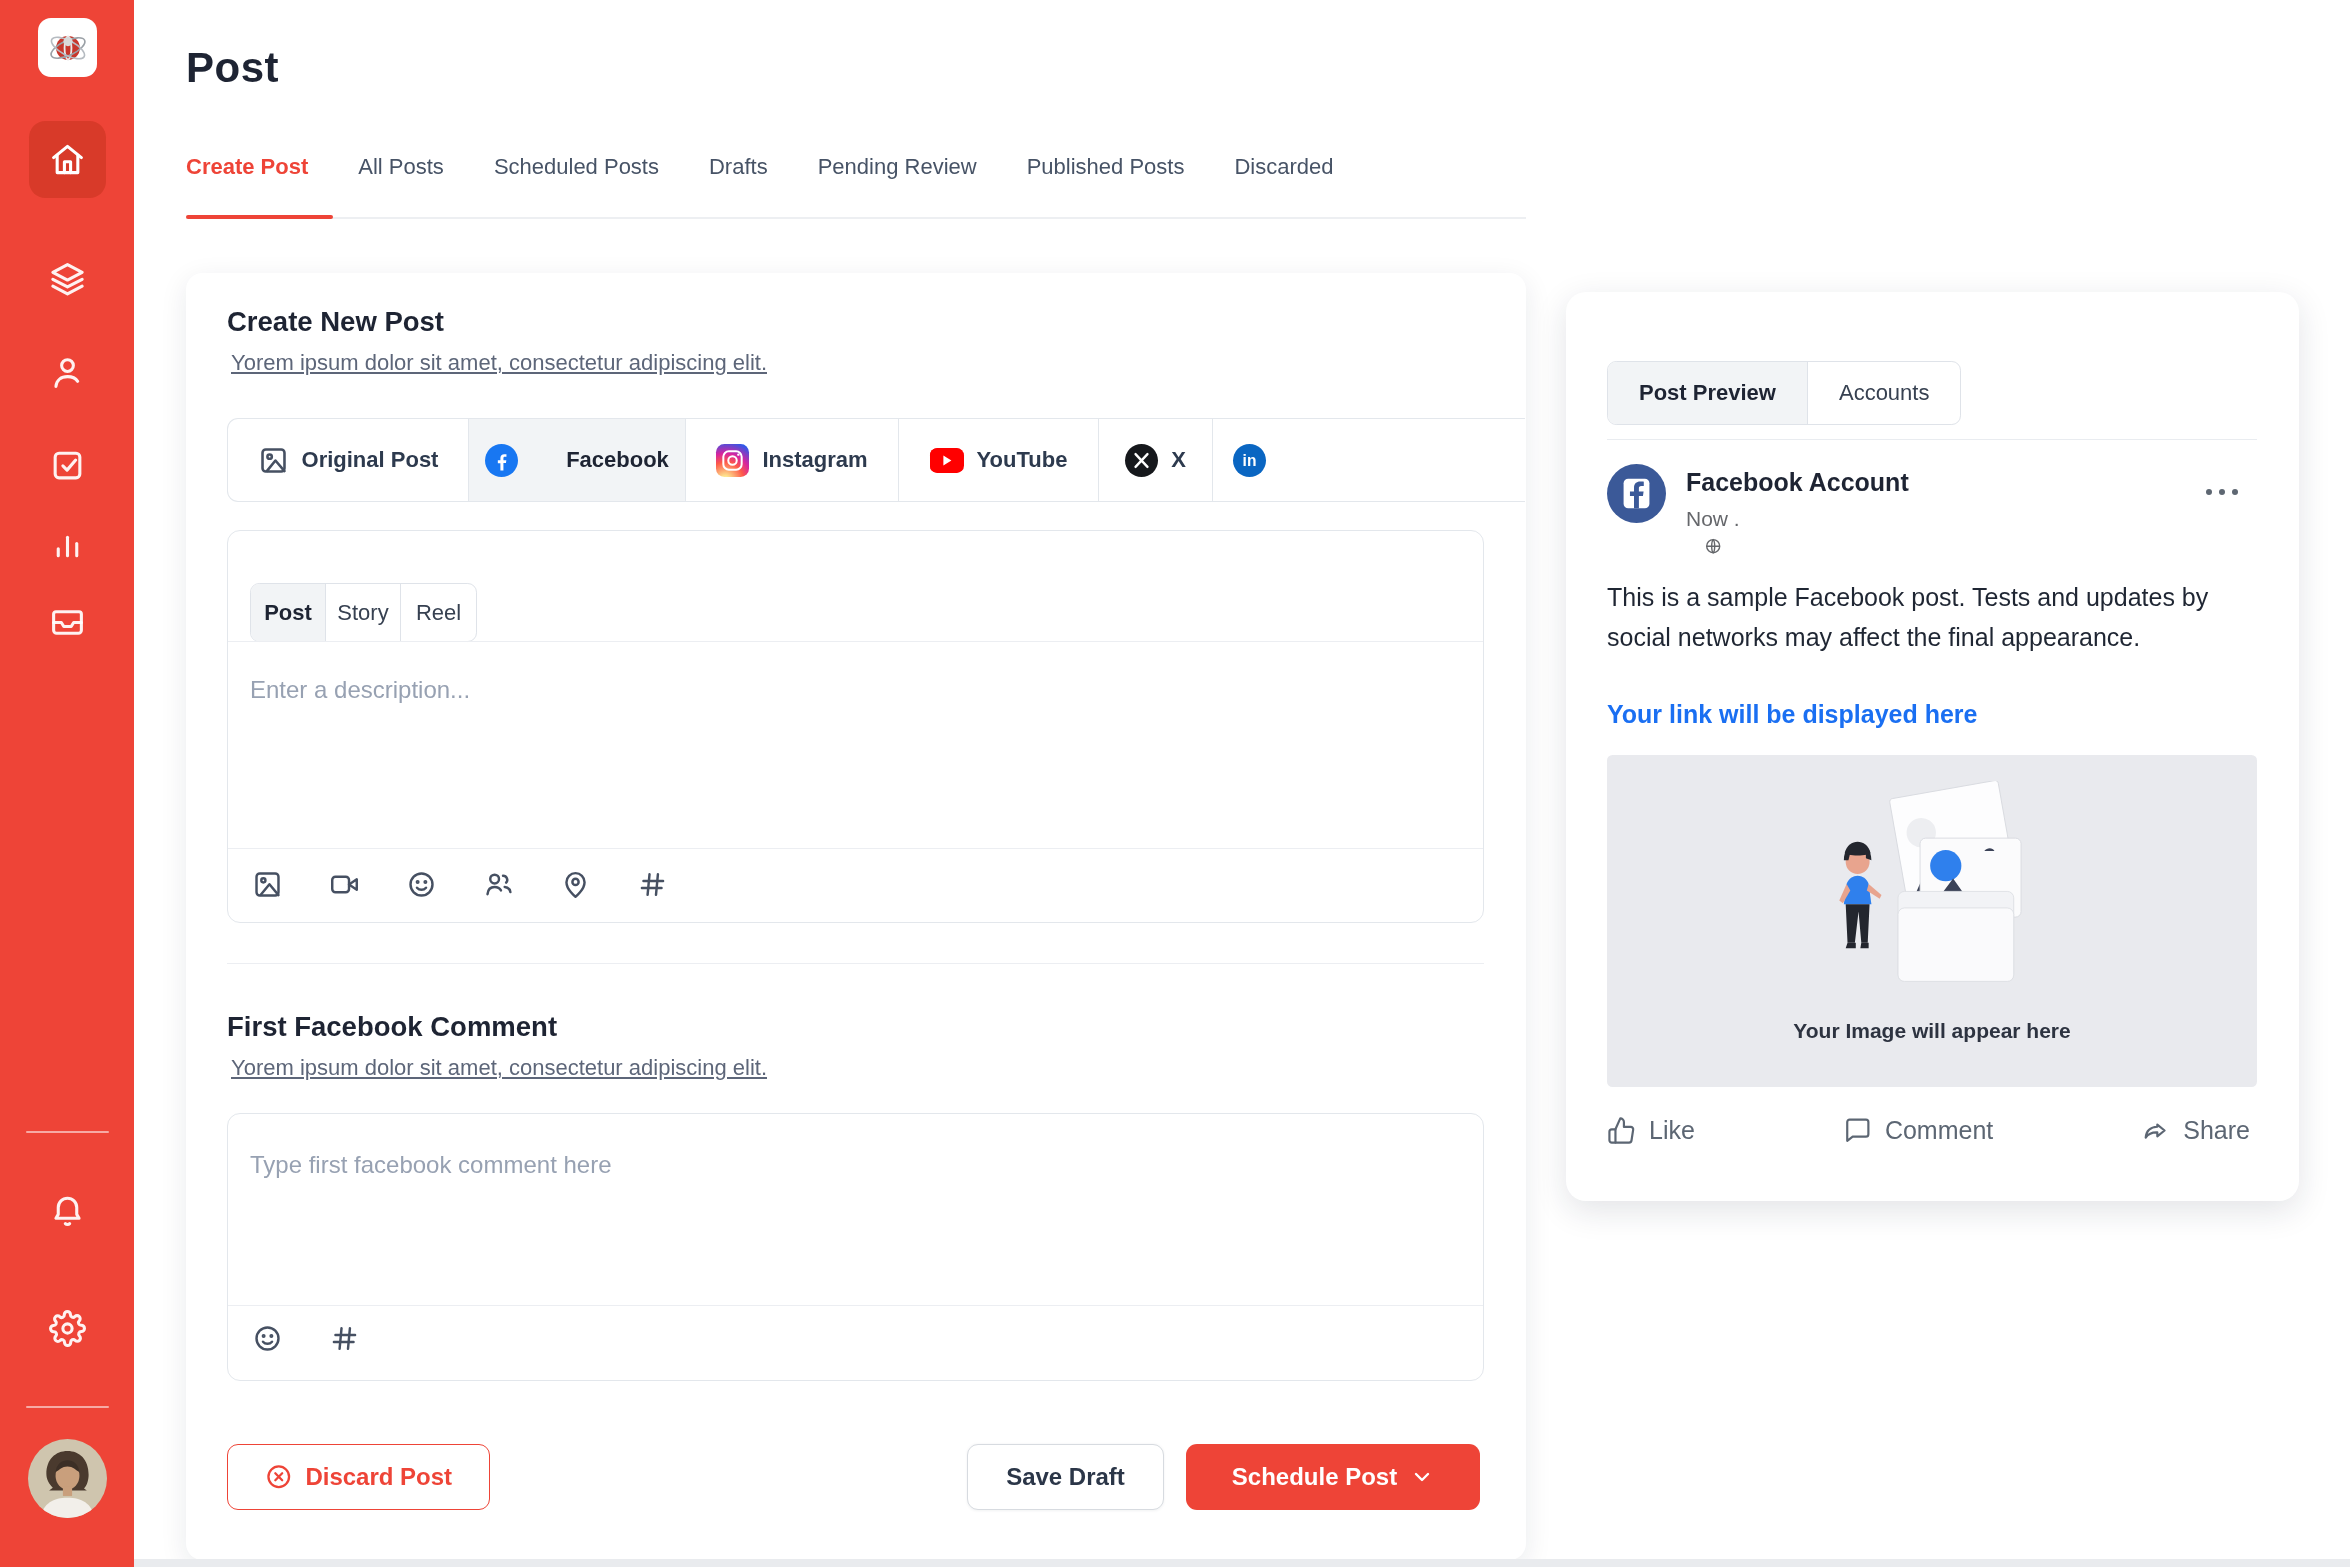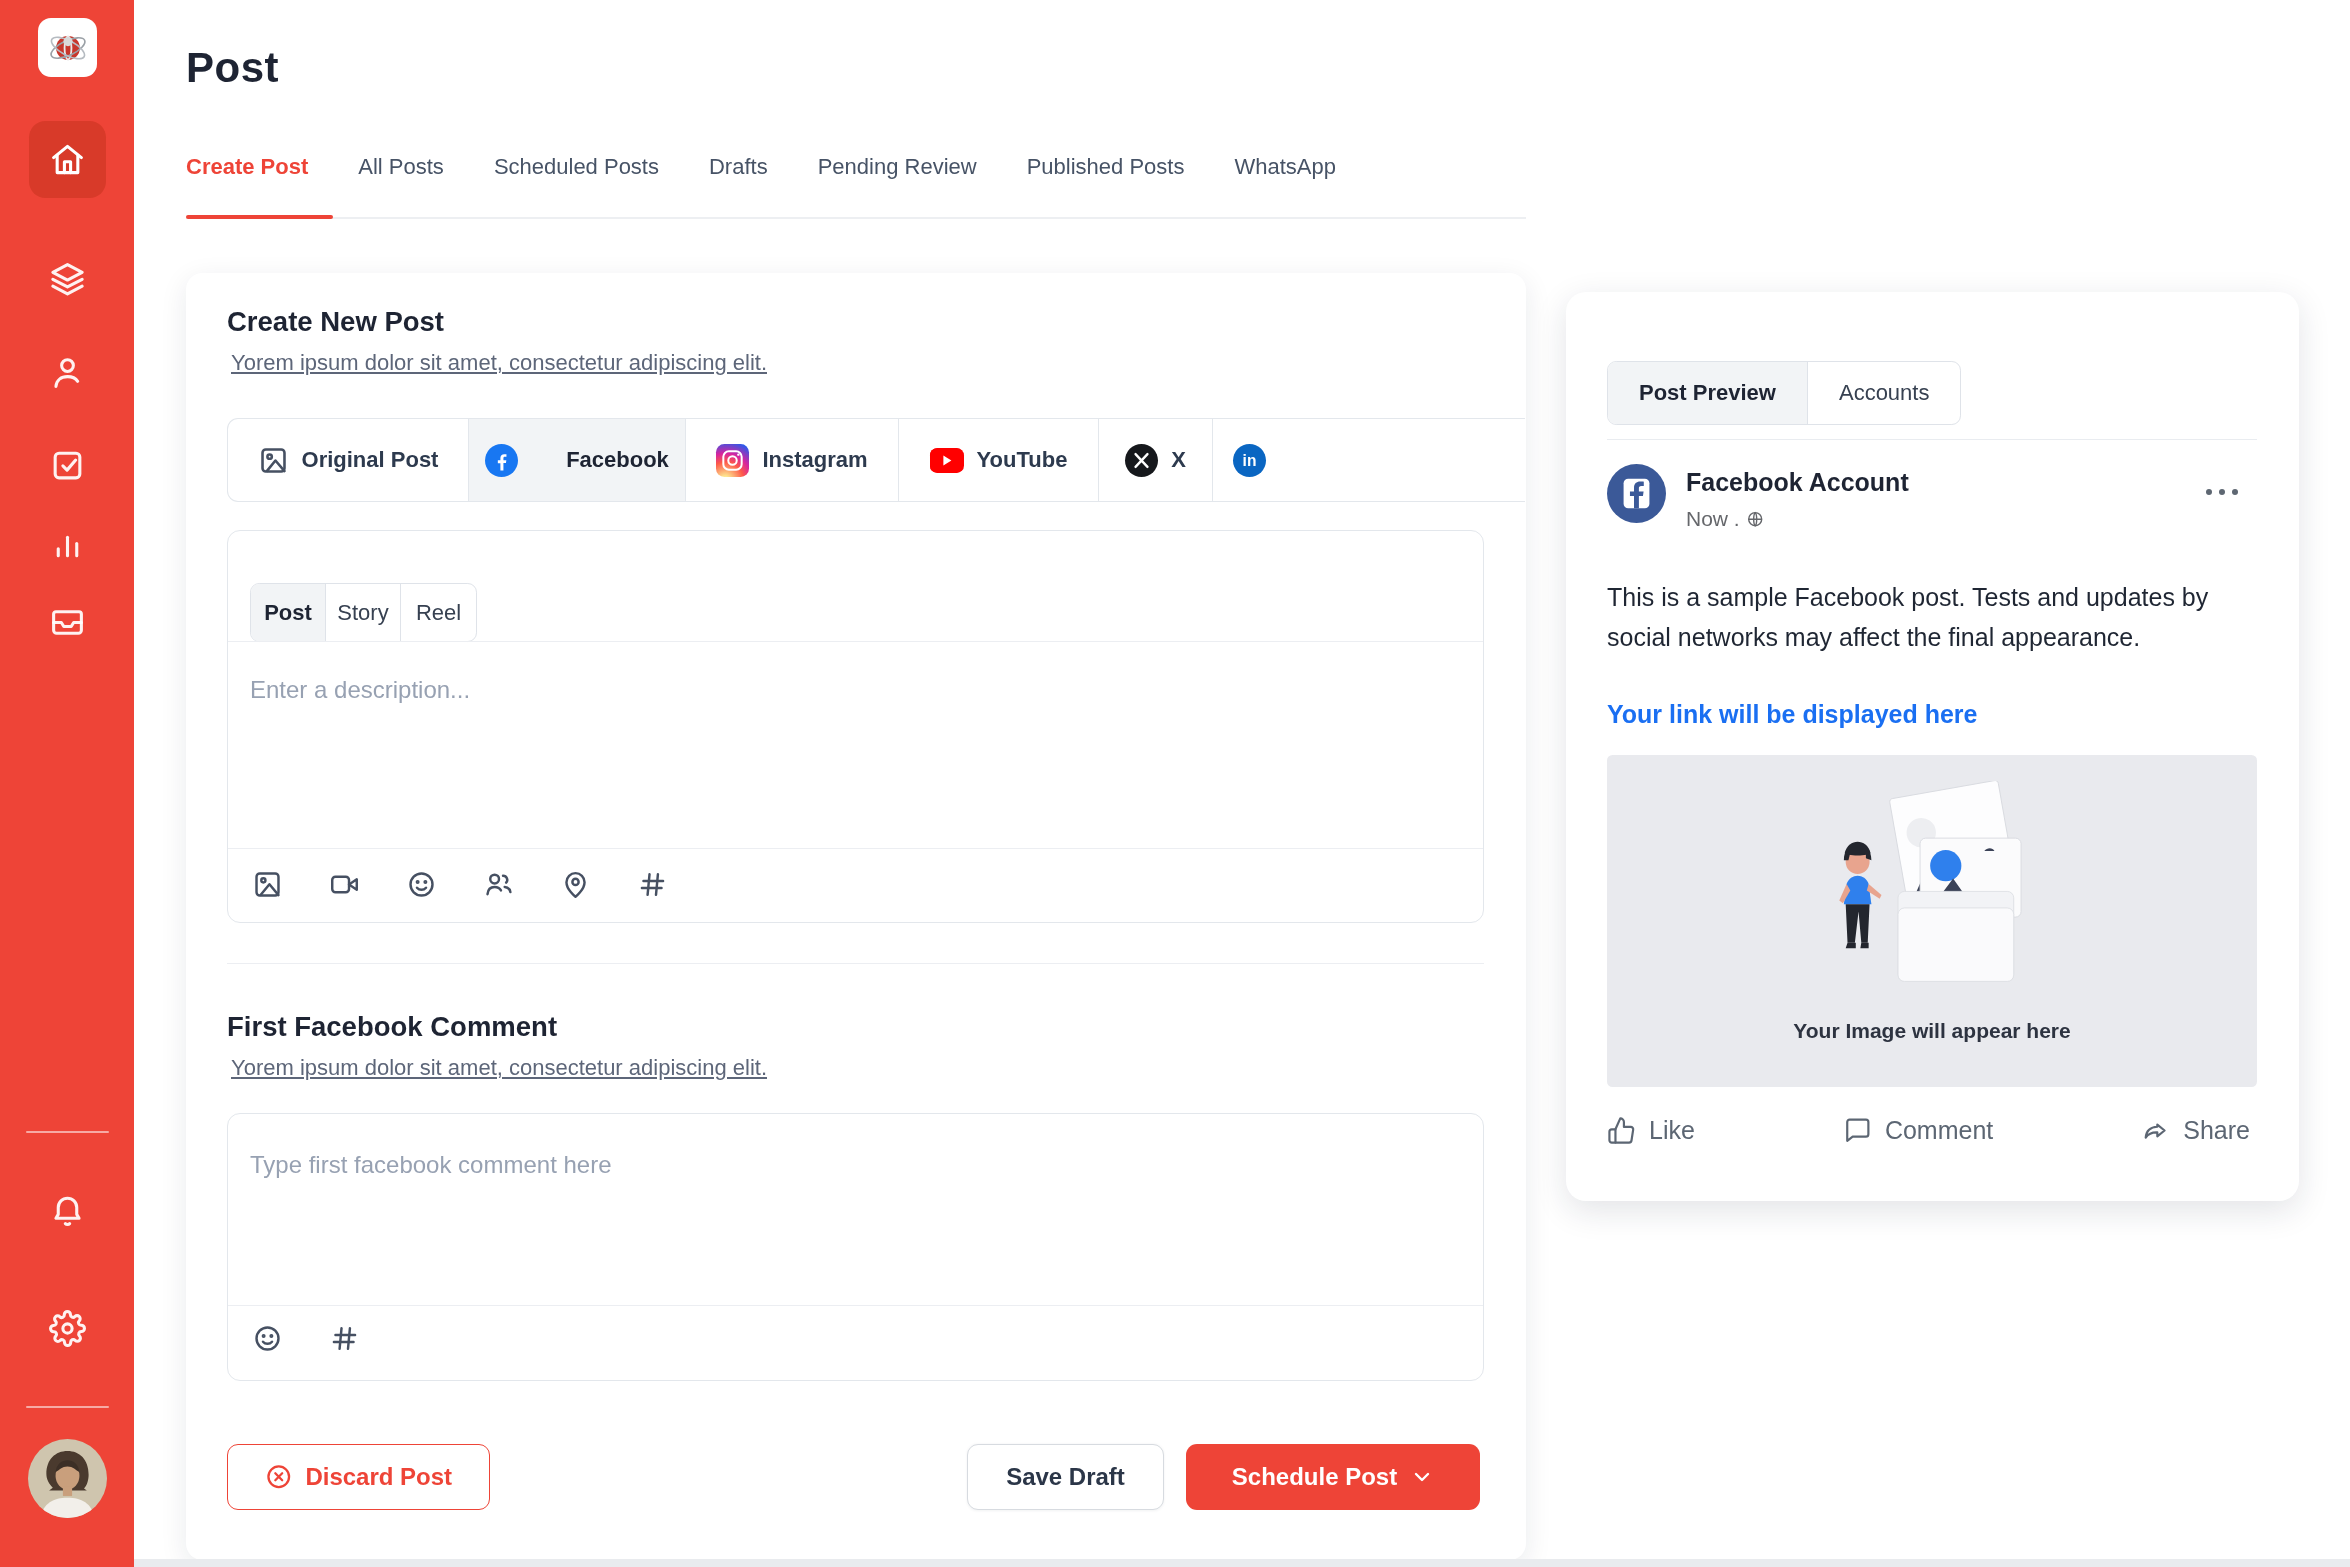--- a/index.html
+++ b/index.html
@@ -85,21 +85,21 @@
   .btn-schedule{position:absolute;left:1000px;width:294px;border:none;color:#fff;background:var(--accent);text-align:center;}
 
   
   .preview-card{position:absolute;left:1566px;top:292px;width:733px;height:909px;background:#fff;border-radius:20px;
     box-shadow:0 9.2px 33px rgba(23,34,59,.12);}
   .preview-card .segmented{left:41px;top:37px;height:64px;}
   .preview-card .seg-cell{padding:0 31px;font-size:22px;}
   .pv-divider{position:absolute;left:41px;top:147px;width:650px;height:1.4px;background:#E9ECF0;}
   .fb-avatar{position:absolute;left:41px;top:172px;width:59px;height:59px;}
   .pv-name{position:absolute;left:120px;top:176px;font-size:25px;font-weight:700;}
-  .pv-meta{position:absolute;left:120px;top:215px;font-size:21px;color:#65676B;display:flex;align-items:center;gap:6.4px;}
+  .pv-meta{position:absolute;left:120px;top:215px;font-size:21px;color:#65676B;display:flex;align-items:center;gap:6.4px;flex-direction:column;}
   .pv-meta svg{width:18.4px;height:18.4px;}
   .pv-dots{position:absolute;left:640px;top:197px;display:flex;gap:6.4px;cursor:pointer;}
   .pv-dots i{width:6.4px;height:6.4px;border-radius:50%;background:#5E6772;}
   .pv-body{position:absolute;left:41px;top:285px;width:634px;font-size:25px;line-height:1.6;color:#1F2633;}
   .pv-link{position:absolute;left:41px;top:408px;font-size:25px;font-weight:600;color:var(--link_blue);cursor:pointer;}
   .pv-image{position:absolute;left:41px;top:463px;width:650px;height:332px;background:#E9EAEE;border-radius:5.5px;overflow:hidden;}
   .pv-illustration{position:absolute;left:50%;top:26px;transform:translateX(-50%);}
   .pv-caption{position:absolute;left:0;top:264px;width:100%;text-align:center;font-size:21px;font-weight:600;color:#2D3340;}
   .pv-actions{position:absolute;left:41px;top:824px;width:643px;display:flex;justify-content:space-between;align-items:center;color:#5C6673;}
   .pv-action{display:flex;align-items:center;gap:13px;font-size:25px;cursor:pointer;}
@@ -195,21 +195,21 @@
 
   <div class="page-title">Post</div>
 
   <div class="head-tabs">
     <div class="head-tab active">Create Post</div>
     <div class="head-tab">All Posts</div>
     <div class="head-tab">Scheduled Posts</div>
     <div class="head-tab">Drafts</div>
     <div class="head-tab">Pending Review</div>
     <div class="head-tab">Published Posts</div>
-    <div class="head-tab">WhatsApp</div>
+    <div class="head-tab">Discarded</div>
   </div>
   <div class="tabs-underline"></div>
   <div class="tabs-active-bar"></div>
 
   <div class="main-card">
     <div class="mc-h2 h2-create">Create New Post</div>
     <div class="mc-sub sub-create">Yorem ipsum dolor sit amet, consectetur adipiscing elit.</div>
 
     <div class="platform-bar">
       <div class="pf-tab" style="width:241px">

